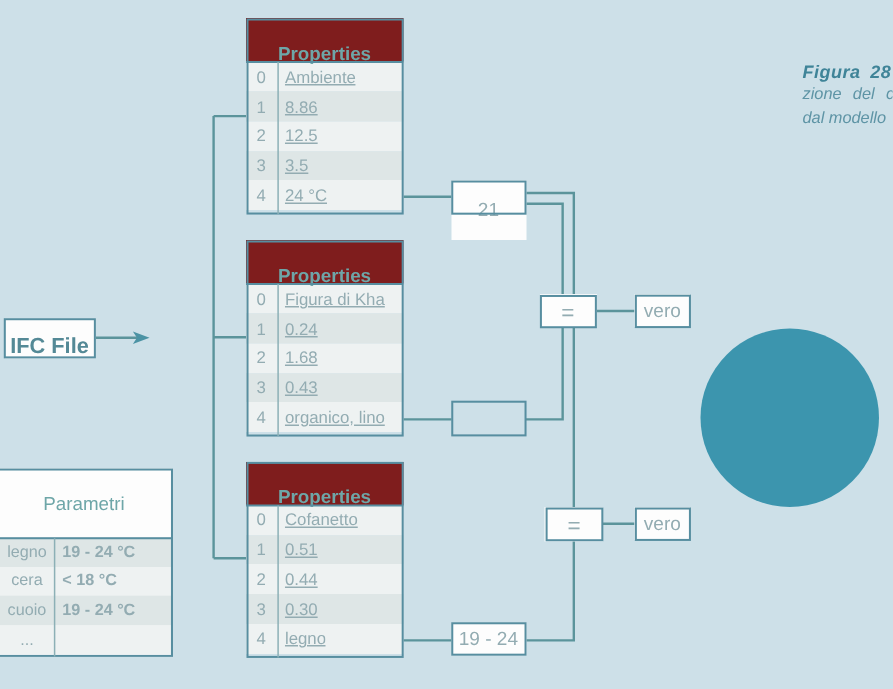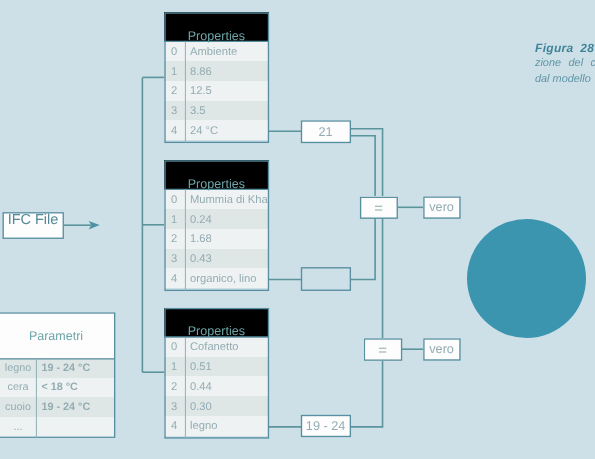--- a/index.html
+++ b/index.html
@@ -4,44 +4,44 @@
 <style>
   html,body{margin:0;padding:0;}
   *{-webkit-font-smoothing:antialiased;text-rendering:geometricPrecision;}
   body{width:595px;height:459px;background:#cde0e8;position:relative;overflow:hidden;
        font-family:"Liberation Sans",sans-serif;-webkit-font-smoothing:antialiased;}
   #stage{position:absolute;left:0;top:0;width:595px;height:459px;}
 
   
   .ptable{position:absolute;box-sizing:border-box;background:transparent;}
   .ptable .phead{height:29.4px;display:flex;align-items:center;justify-content:center;padding-top:18px;box-sizing:border-box;
-      color:#6ea6a8;font-size:12.55px;font-weight:normal;background:#000000;
+      color:#6ea6a8;font-size:12.55px;font-weight:bold;background:#7f1d1d;
 }
   .ptable .prow{display:flex;height:19.72px;align-items:center;font-size:11.2px;color:#93acb2;padding-top:1.2px;box-sizing:border-box;}
     .ptable .prow .idx{width:20.1px;text-align:center;box-sizing:border-box;}
   .ptable .prow .sep{width:1.1px;align-self:stretch;background:transparent;}
-  .ptable .prow .val{padding-left:4.8px;white-space:nowrap;overflow:hidden;}
+  .ptable .prow .val{padding-left:4.8px;white-space:nowrap;overflow:hidden;text-decoration:underline;}
   .rowA{background:#eef2f2;}
   .rowB{background:#dee6e6;}
 
   
   #paramtable{position:absolute;box-sizing:border-box;background:#fdfdfd;}
   #paramtable .phead2{height:46px;padding-top:2.6px;box-sizing:border-box;display:flex;flex-direction:column;align-items:center;
       justify-content:center;color:#6ea6a8;font-size:12.5px;background:#fdfdfd;
       line-height:1.55;}
   #paramtable .prow2{display:flex;height:19.6px;align-items:center;font-size:10.8px;color:#93acb2;}
   #paramtable .prow2 .k{width:39.4px;text-align:center;padding-left:2.6px;box-sizing:border-box;}
   #paramtable .prow2 .sep{width:1.1px;align-self:stretch;background:transparent;}
   #paramtable .prow2 .v{padding-left:4px;white-space:nowrap;font-weight:bold;}
 
   
   .vbox{position:absolute;box-sizing:border-box;background:#fdfdfd;
         display:flex;align-items:center;justify-content:center;font-size:12.7px;color:#93acb2;}
   .ifcbox{position:absolute;box-sizing:border-box;background:#fdfdfd;
-        display:flex;align-items:flex-start;justify-content:center;font-size:14.5px;color:#548996;}
+        display:flex;align-items:flex-end;justify-content:center;font-size:14.5px;color:#548996;font-weight:bold;}
 
   .circle{position:absolute;border-radius:50%;background:#3c95ae;}
 
   .caption{position:absolute;font-style:italic;font-size:10.9px;line-height:15.7px;color:#5e94a5;
            width:200px;white-space:nowrap;}
   #caption-title{font-weight:bold;color:#3f8498;font-size:12px;letter-spacing:0.32px;word-spacing:3px;}
   #caption-l2{word-spacing:4.5px;}
 </style>
 </head>
 <body>
@@ -144,21 +144,21 @@
         <div class="idx">4</div>
         <div class="sep"></div>
         <div class="val">24 °C</div>
       </div>
     </div>
     <div class="ptable" style="left: 164px; top: 160px; width: 104.7px; height: 130.2px;">
       <div class="phead">Properties</div>
       <div class="prow rowA">
         <div class="idx">0</div>
         <div class="sep"></div>
-        <div class="val">Mummia di Kha</div>
+        <div class="val">Figura di Kha</div>
       </div>
       <div class="prow rowB">
         <div class="idx">1</div>
         <div class="sep"></div>
         <div class="val">0.24</div>
       </div>
       <div class="prow rowA">
         <div class="idx">2</div>
         <div class="sep"></div>
         <div class="val">1.68</div>
@@ -195,21 +195,21 @@
         <div class="idx">3</div>
         <div class="sep"></div>
         <div class="val">0.30</div>
       </div>
       <div class="prow rowA">
         <div class="idx">4</div>
         <div class="sep"></div>
         <div class="val">legno</div>
       </div>
     </div>
-    <div class="vbox" style="left: 300.5px; top: 120px; width: 50.2px; height: 23px;">21</div>
+    <div class="vbox" style="left: 300.5px; top: 120px; width: 50.2px; height: 40px;">21</div>
     <div class="vbox" style="left: 300.5px; top: 414.5px; width: 50.2px; height: 22.3px;">19 - 24</div>
     <div class="vbox" style="left: 359.6px; top: 196.3px; width: 38px; height: 22.2px; font-size: 15px; padding-top: 2.2px;">=</div>
     <div class="vbox" style="left: 363.4px; top: 338px; width: 38.5px; height: 22.5px; font-size: 15px; padding-top: 2.2px;">=</div>
     <div class="vbox" style="left: 422.9px; top: 196.1px; width: 37.4px; height: 22.3px;">vero</div>
     <div class="vbox" style="left: 422.9px; top: 338px; width: 37.4px; height: 22.3px;">vero</div>
     <svg id="frames" width="595" height="459" viewBox="0 0 595 459" style="position:absolute;left:0;top:0;pointer-events:none;">
     <g fill="none" shape-rendering="geometricPrecision">
         <rect x="165.00500000000002" y="13.005" width="103.45" height="129.35" stroke="#578ea0" stroke-width="1.35"></rect>
         <path d="M164,41.4 L268.8,41.4" stroke="#578ea0" stroke-width="1.35"></path>
         <path d="M185.4,41.4 L185.4,142.7" stroke="#8cb0b6" stroke-width="1"></path>

